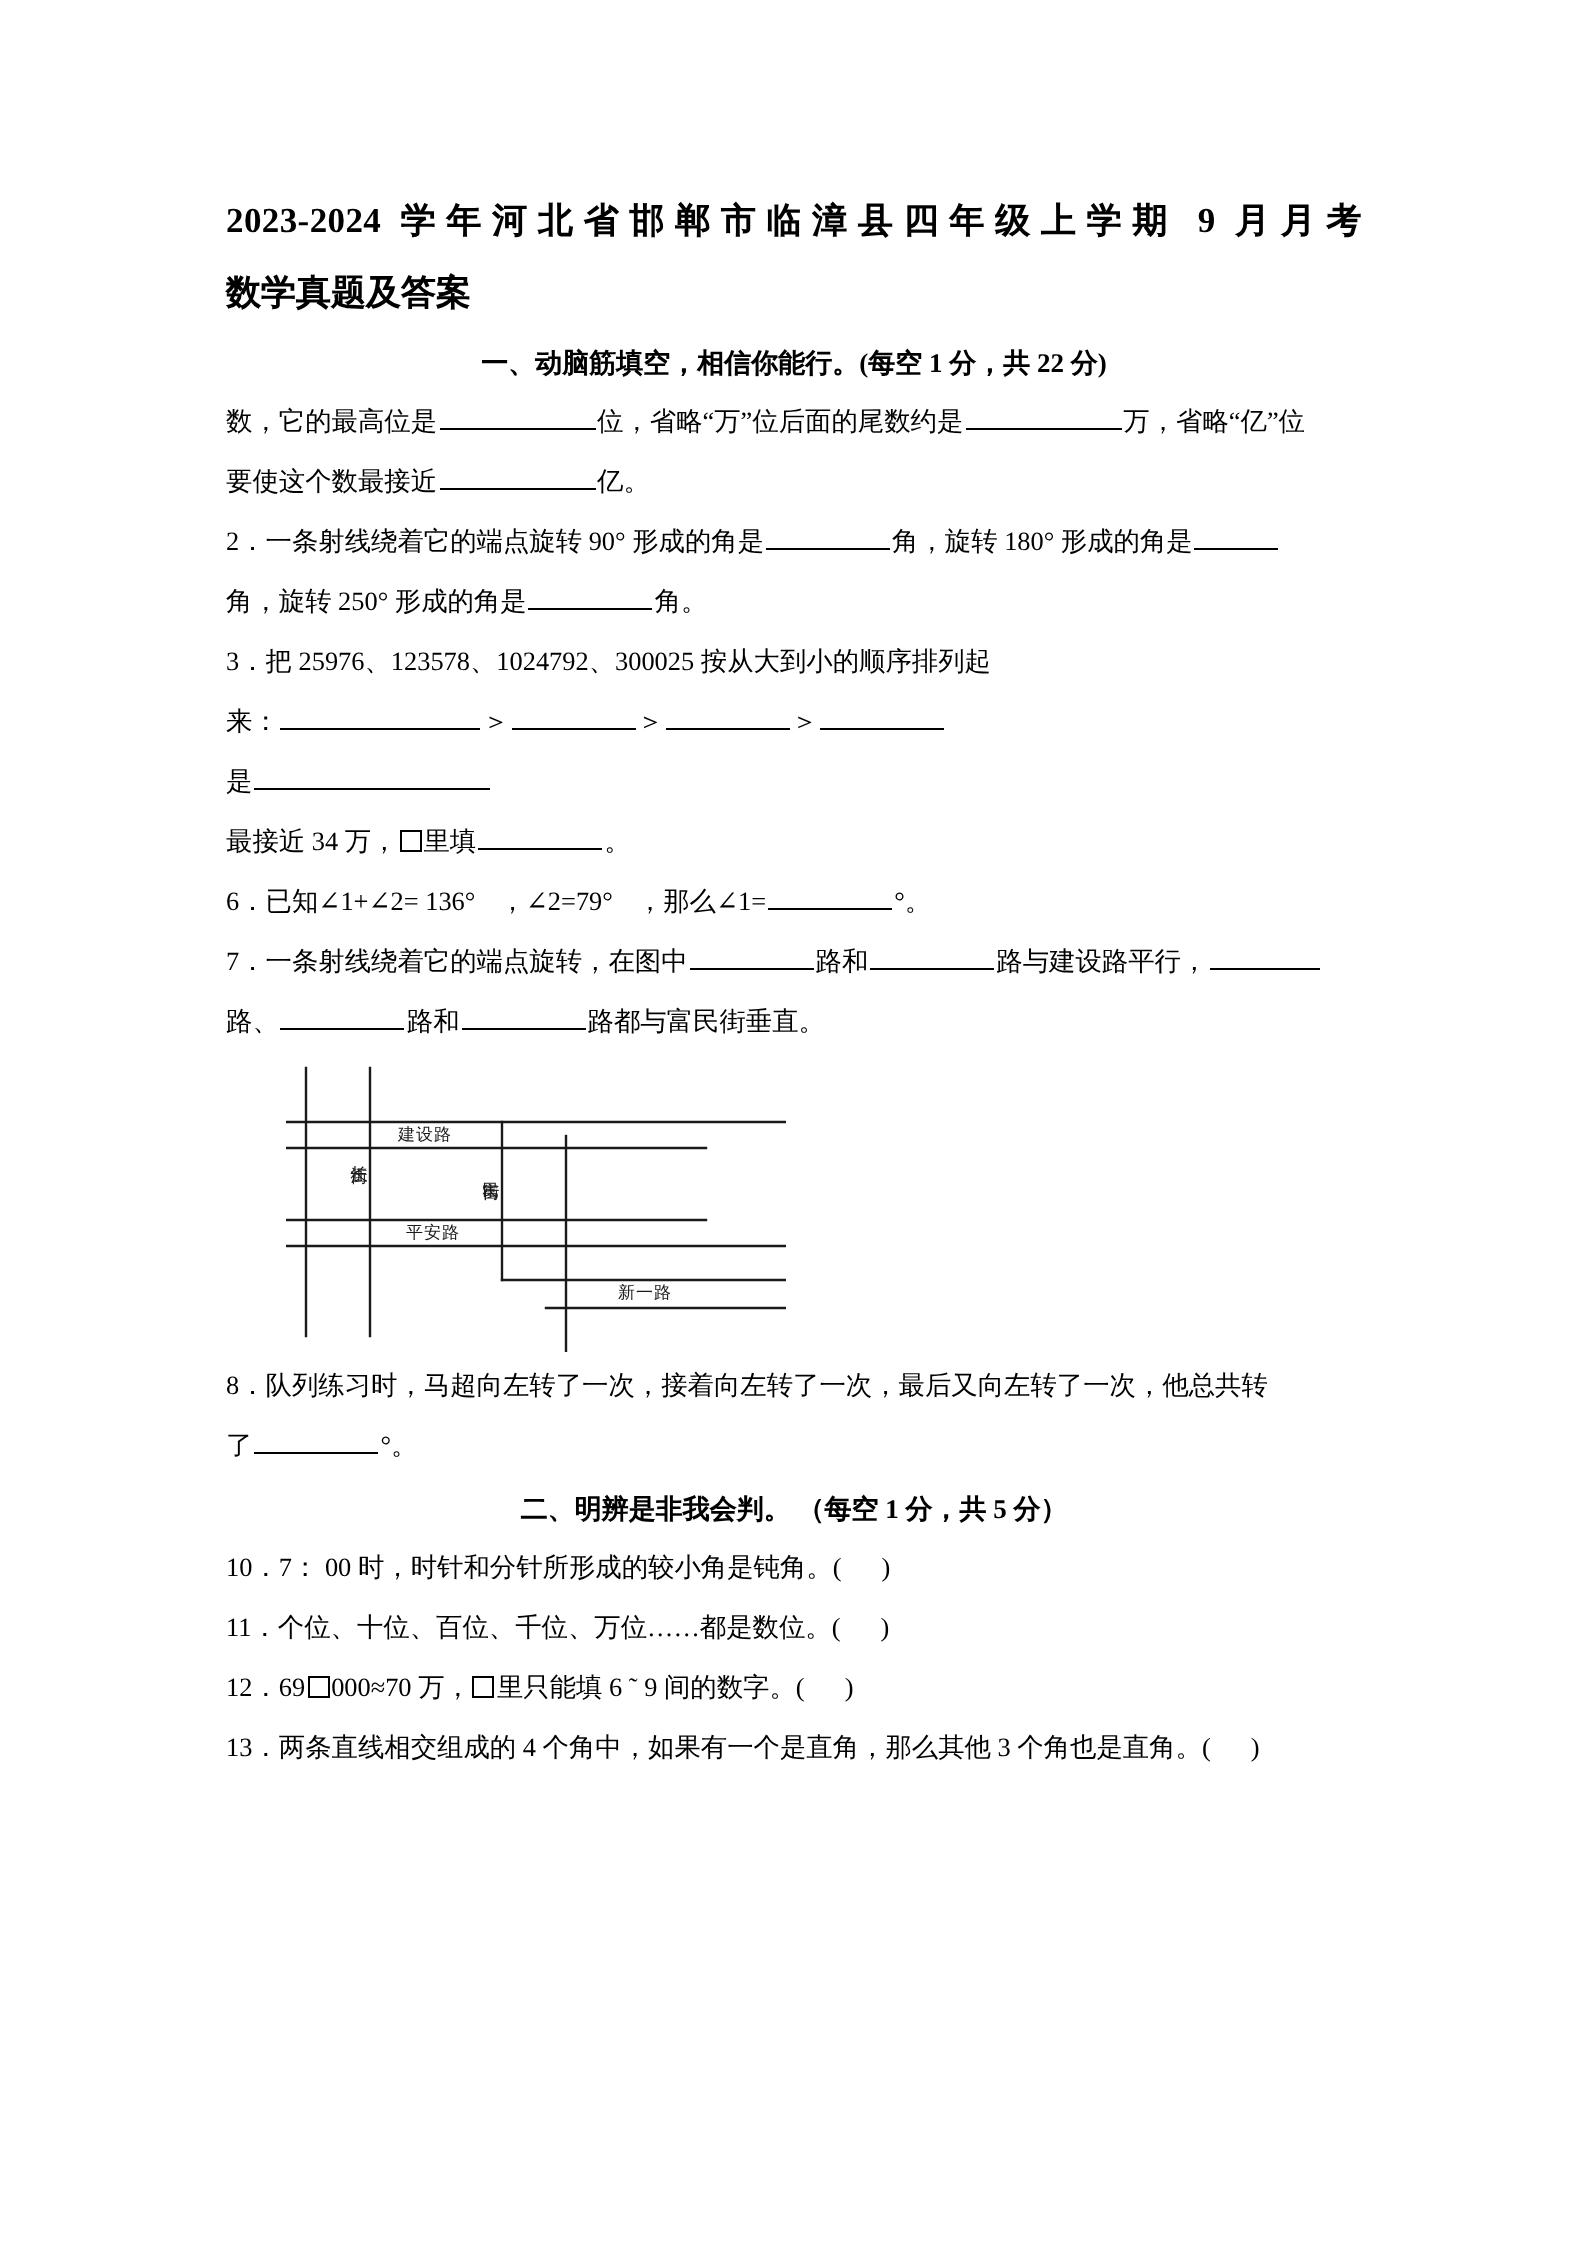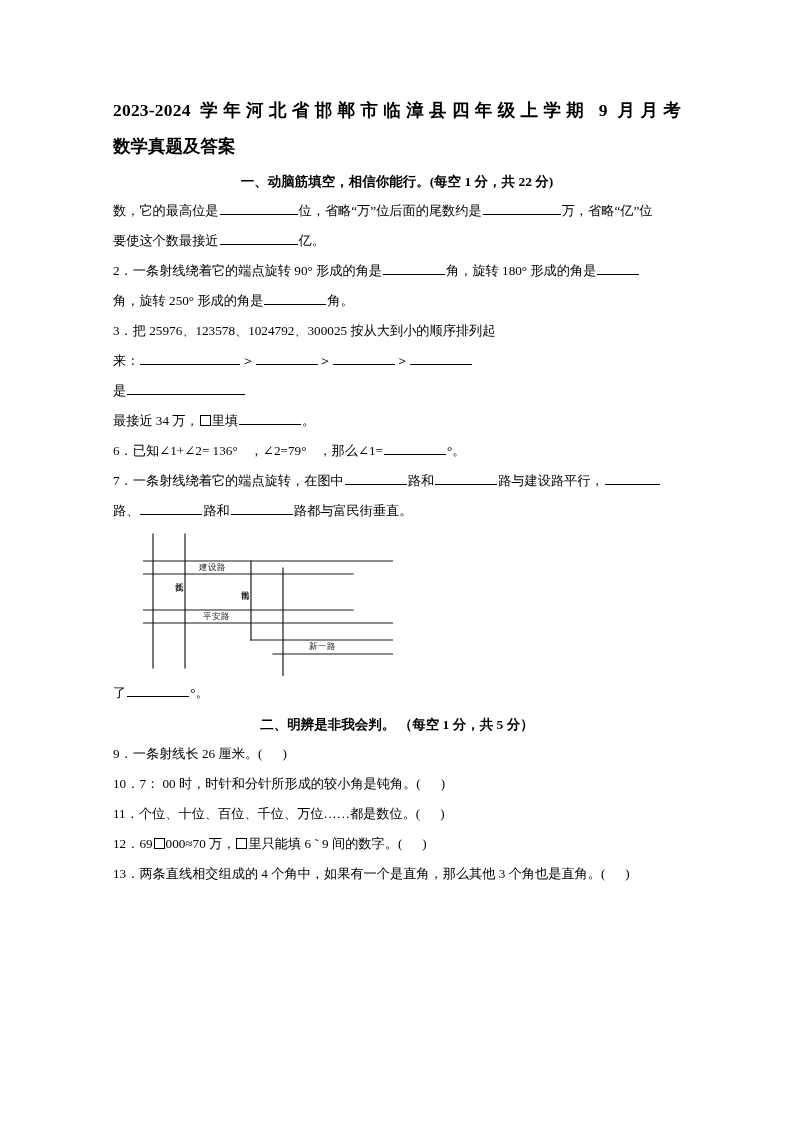--- a/index.html
+++ b/index.html
@@ -197,28 +197,28 @@
       </div>
 
       <div class="road-label" style="left:76px; top:34px;margin-left:10px;">建设路</div>
       <div class="road-label vert" style="left:62px; top:48px;">长江街</div>
       <div class="road-label" style="left:90px; top:83px;">平安路</div>
       <div class="road-label vert" style="left:128px; top:56px;">富民街</div>
       <div class="road-label" style="left:172px; top:113px;padding-left:24px;">新一路</div>
     </div>
 
     <div class="q q-nowrap">
+      <span>8．</span><span>队列练习时，马超向左转了一次，接着向左转了一次，最后又向左转了一次，他总共转</span>
+    </div>
+    <div class="q q-nowrap">
       <span>了</span><span class="blank b-md"></span><span>°。</span>
     </div>
 
     <div class="section-head">二、明辨是非我会判。 （每空 1 分，共 5 分）</div>
 
-    <div class="q q-nowrap">
-      <span>9．</span><span>一条射线长 26 厘米。(</span><span class="gap-wide"></span><span>)</span>
-    </div>
 
     <div class="q q-nowrap">
       <span>10．</span><span>7：  00 时，时针和分针所形成的较小角是钝角。(</span><span class="gap-wide"></span><span>)</span>
     </div>
 
     <div class="q q-nowrap">
       <span>11．</span><span>个位、十位、百位、千位、万位……都是数位。(</span><span class="gap-wide"></span><span>)</span>
     </div>
 
     <div class="q q-nowrap">

